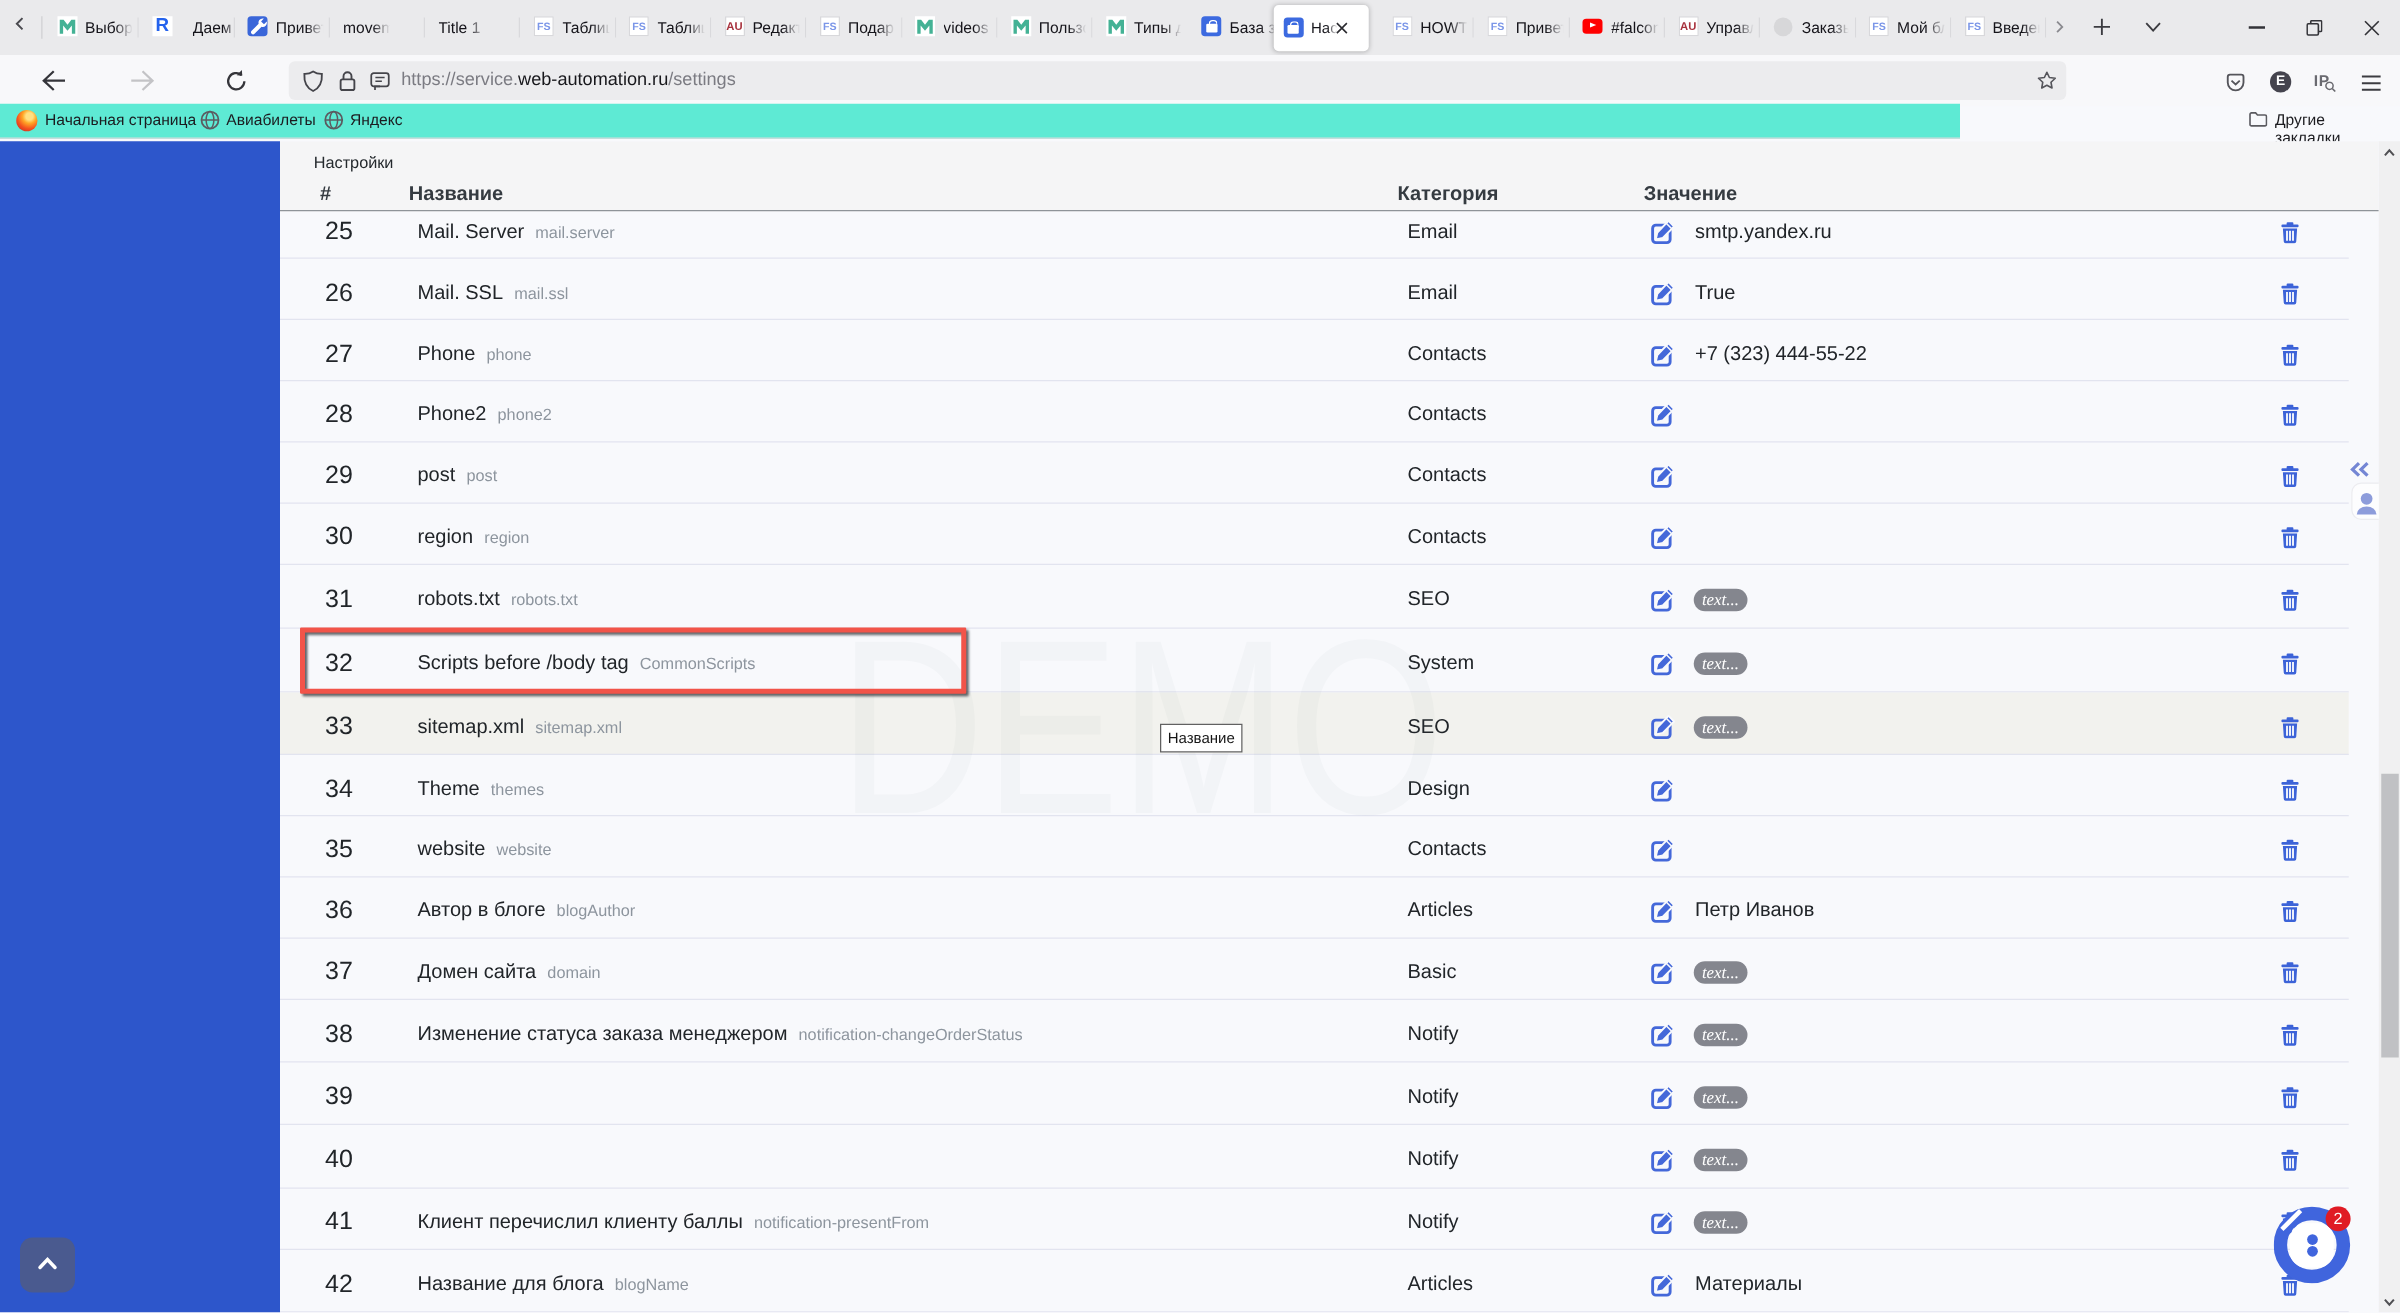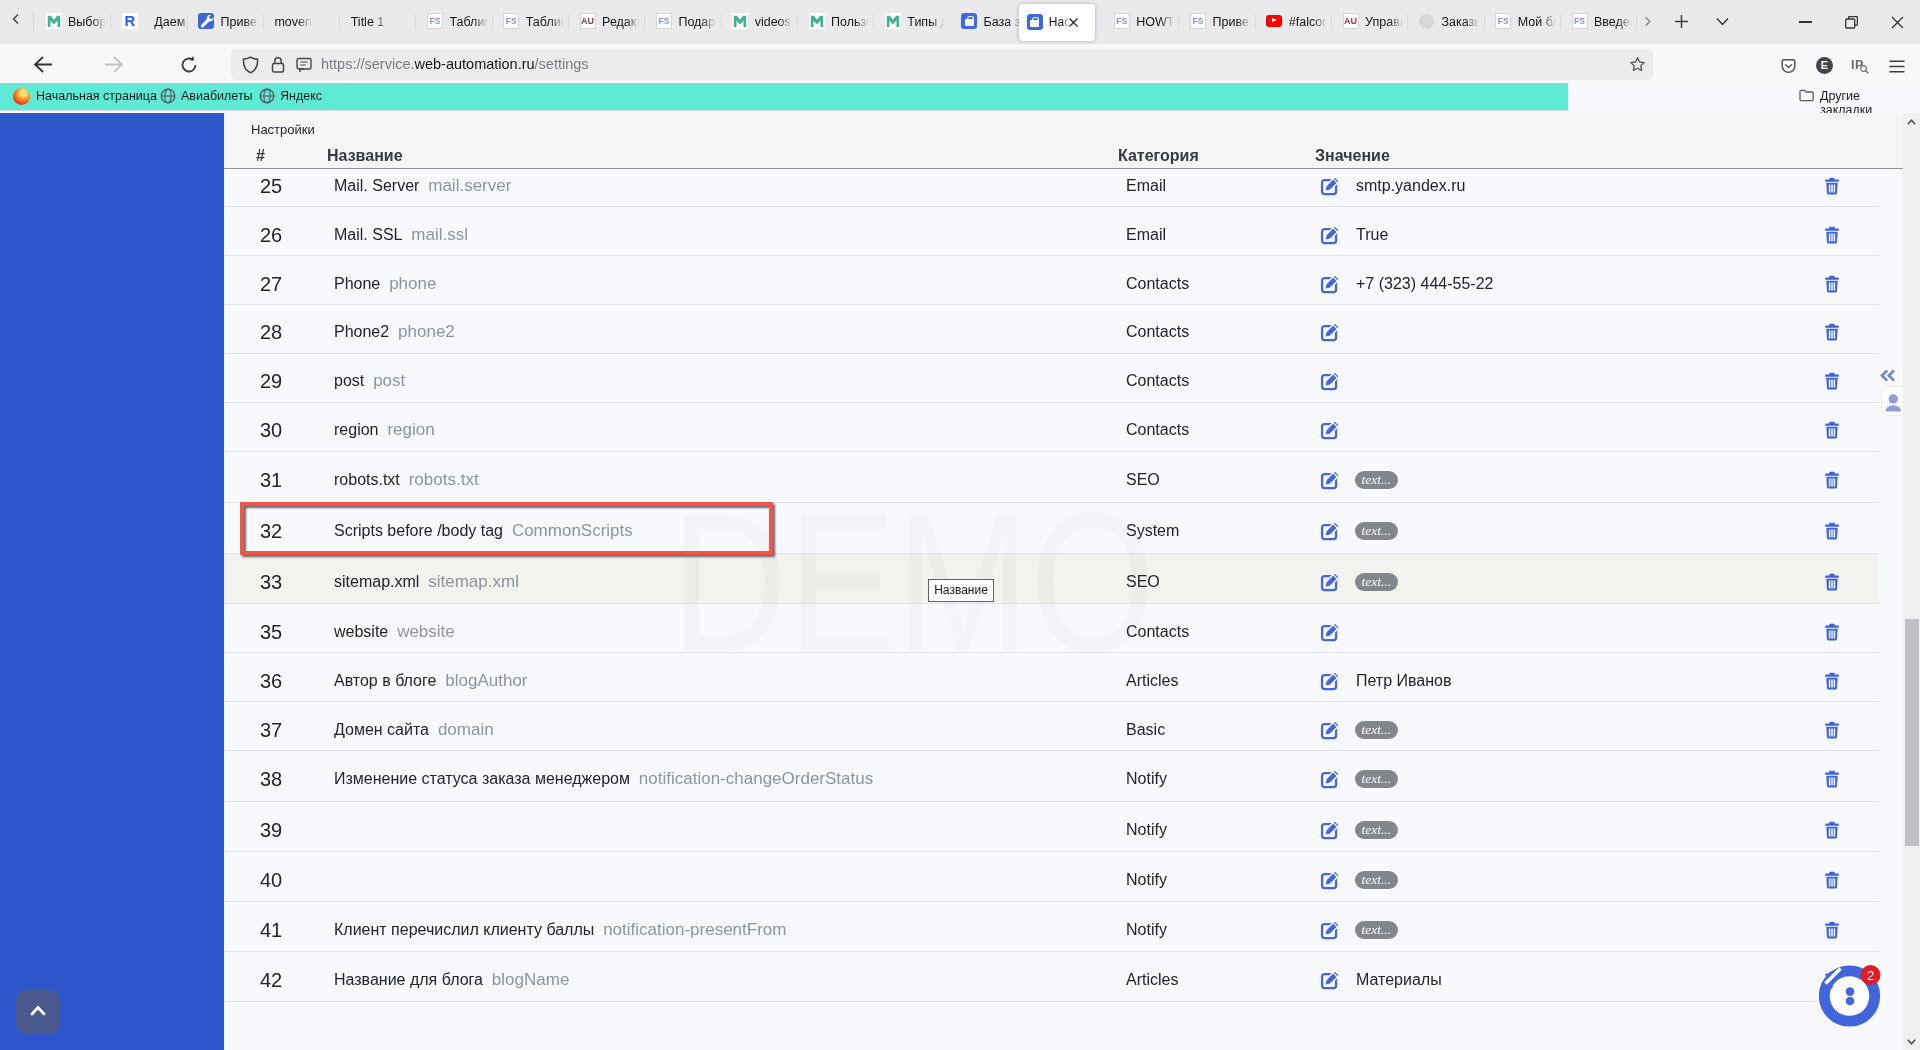--- a/index.html
+++ b/index.html
@@ -27,21 +27,21 @@
 #sidebar{position:absolute;left:0;top:113px;width:224px;height:937px;background:#2d56cb}
 #upbtn{position:absolute;left:16px;top:877px;width:44px;height:44px;background:#4a5a8f;border-radius:10px}
 #content{position:absolute;left:224px;top:113px;width:1679px;height:937px;background:#f8f9fc;overflow:hidden}
 #thead{position:absolute;left:0;top:0;width:1679px;height:56px;background:#f5f5f6;border-bottom:1px solid #8f9499;z-index:5}
 #thead .h1{position:absolute;left:27px;top:9px;font-size:13px;color:#24292d}
 #thead .hb{position:absolute;top:33.5px;font-size:16px;font-weight:bold;color:#353b41}
 #rows{position:absolute;left:0;top:56px;width:1679px}
 .row{position:relative;width:1655px;border-bottom:1px solid #e2e4ef}
 .num{position:absolute;left:36px;top:calc(50% + 3.5px);transform:translateY(-50%);font-size:20px;color:#212529}
 .nm{position:absolute;left:110px;top:calc(50% + 3.5px);transform:translateY(-50%);font-size:16px;color:#212529;white-space:nowrap}
-.cd{font-size:17px;color:#8d959e;font-weight:normal}
+.cd{font-size:13px;color:#8d959e;font-weight:normal}
 .cat{position:absolute;left:902px;top:calc(50% + 3.5px);transform:translateY(-50%);font-size:16px;color:#212529}
 .ed{position:absolute;left:1096px;top:50%;margin-top:-6.5px;width:20px;height:20px}
 .val{position:absolute;left:1132px;top:calc(50% + 3.5px);transform:translateY(-50%);font-size:16px;color:#212529;white-space:nowrap}
 .bdg{position:absolute;left:1130.5px;top:calc(50% + 3.5px);transform:translateY(-50%);height:18px;border-radius:9px;background:#84868e;color:#fff;font:italic 13.5px "Liberation Serif",serif;line-height:17px;padding:0 7px}
 .tr{position:absolute;left:1600px;top:50%;margin-top:-5.5px;width:16px;height:18px}
 #wm{position:absolute;left:447px;top:370px;font-size:199px;line-height:1;font-weight:normal;letter-spacing:0;color:rgba(110,118,140,0.04);transform:scaleX(0.812);transform-origin:left top;z-index:4;pointer-events:none}
 #redbox{position:absolute;left:16.3px;top:388.6px;width:532.7px;height:53.4px;border:4.5px solid #f25449;border-radius:1px;filter:drop-shadow(2px 2.5px 0.8px rgba(40,45,50,.72));z-index:6}
 #tooltip{position:absolute;left:704px;top:466px;width:66px;height:23px;background:#fff;border:1px solid #616161;z-index:7;font-size:12px;color:#161616;text-align:center;line-height:21px}
 #collapse{position:absolute;left:1656px;top:256px;width:16px;height:13px;z-index:7}
 #personbox{position:absolute;left:1657px;top:273px;width:24px;height:30px;background:#fdfdfe;border:1px solid #ececf0;border-radius:8px 0 0 8px;z-index:7}
@@ -513,20 +513,39 @@
         <span class="nm">sitemap.xml&nbsp;&nbsp;<span class="cd">sitemap.xml</span></span>
         <span class="cat">SEO</span>
         <span class="ed">
           <svg width="21" height="20" viewBox="0 0 21 20">
             <rect x="2.1" y="4.1" width="14" height="14" rx="2.6" fill="none" stroke="#4468d9" stroke-width="2.3"></rect>
             <path d="M14.8 0.7 L19.3 5.2 L10.2 14.3 L4.6 15.6 L5.9 10 Z" fill="#4468d9" stroke="#f8f9fc" stroke-width="1.5" stroke-linejoin="round"></path>
             <path d="M13 2.6 L17.4 7" stroke="#f8f9fc" stroke-width="1.3"></path>
           </svg>
         </span>
         <span class="bdg">text...</span>
+        <span class="tr">
+          <svg width="16" height="18" viewBox="0 0 16 18">
+            <path d="M5.3 1.5 a0.8 0.8 0 0 1 0.8 -0.8 H9.9 a0.8 0.8 0 0 1 0.8 0.8 V2.5 H14 a0.85 0.85 0 0 1 0.85 0.85 V3.9 a0.85 0.85 0 0 1 -0.85 0.85 H2 a0.85 0.85 0 0 1 -0.85 -0.85 V3.35 a0.85 0.85 0 0 1 0.85 -0.85 H5.3 Z" fill="#3c63d8"></path>
+            <path d="M2.3 5.8 H13.7 L13 16.2 a1.5 1.5 0 0 1 -1.5 1.4 H4.5 A1.5 1.5 0 0 1 3 16.2 Z" fill="#3c63d8"></path>
+            <path d="M5.6 7.6 V15.6 M8 7.6 V15.6 M10.4 7.6 V15.6" stroke="#f8f9fc" stroke-width="1.5"></path>
+          </svg>
+        </span>
+      </div>
+<div class="row" style="height:48.6px;">
+        <span class="num">34</span>
+        <span class="nm">Theme&nbsp;&nbsp;<span class="cd">themes</span></span>
+        <span class="cat">Design</span>
+        <span class="ed">
+          <svg width="21" height="20" viewBox="0 0 21 20">
+            <rect x="2.1" y="4.1" width="14" height="14" rx="2.6" fill="none" stroke="#4468d9" stroke-width="2.3"></rect>
+            <path d="M14.8 0.7 L19.3 5.2 L10.2 14.3 L4.6 15.6 L5.9 10 Z" fill="#4468d9" stroke="#f8f9fc" stroke-width="1.5" stroke-linejoin="round"></path>
+            <path d="M13 2.6 L17.4 7" stroke="#f8f9fc" stroke-width="1.3"></path>
+          </svg>
+        </span>
         <span class="tr">
           <svg width="16" height="18" viewBox="0 0 16 18">
             <path d="M5.3 1.5 a0.8 0.8 0 0 1 0.8 -0.8 H9.9 a0.8 0.8 0 0 1 0.8 0.8 V2.5 H14 a0.85 0.85 0 0 1 0.85 0.85 V3.9 a0.85 0.85 0 0 1 -0.85 0.85 H2 a0.85 0.85 0 0 1 -0.85 -0.85 V3.35 a0.85 0.85 0 0 1 0.85 -0.85 H5.3 Z" fill="#3c63d8"></path>
             <path d="M2.3 5.8 H13.7 L13 16.2 a1.5 1.5 0 0 1 -1.5 1.4 H4.5 A1.5 1.5 0 0 1 3 16.2 Z" fill="#3c63d8"></path>
             <path d="M5.6 7.6 V15.6 M8 7.6 V15.6 M10.4 7.6 V15.6" stroke="#f8f9fc" stroke-width="1.5"></path>
           </svg>
         </span>
       </div>
 <div class="row" style="height:48.6px;">
         <span class="num">35</span>

